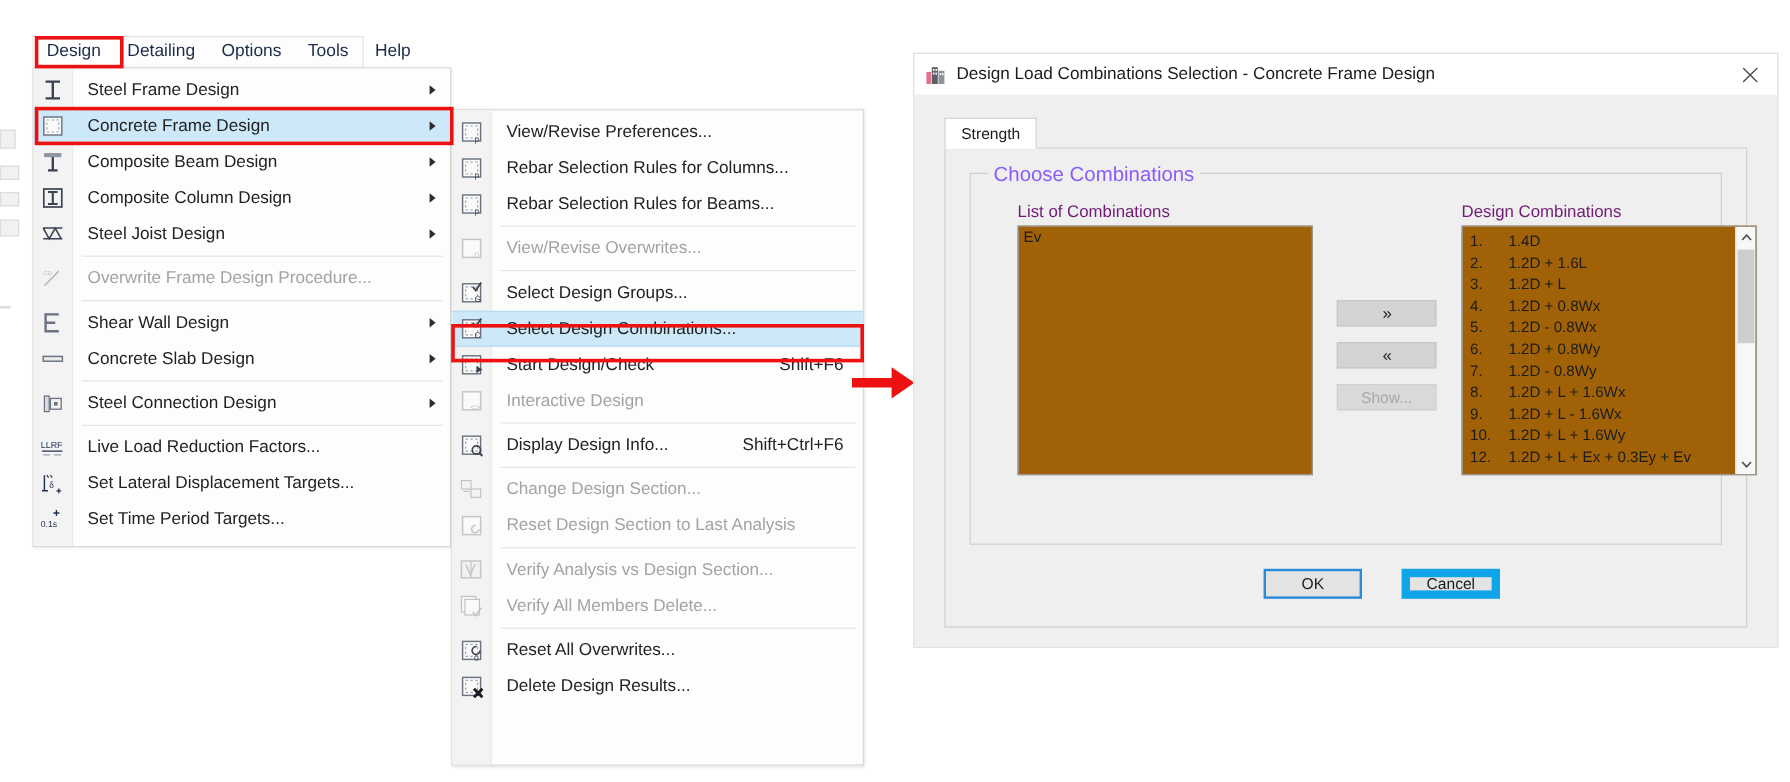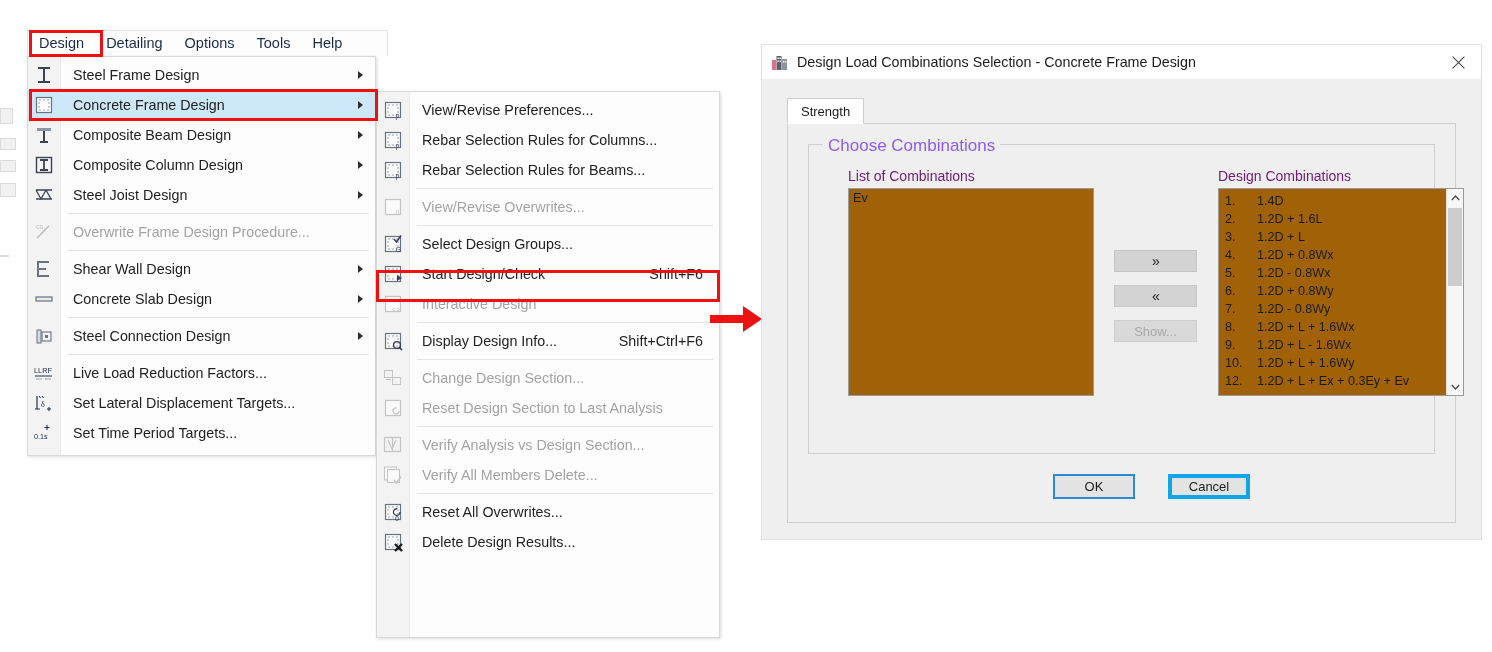--- a/index.html
+++ b/index.html
@@ -10,21 +10,21 @@
     font-family: "Liberation Sans", sans-serif;
     overflow: hidden;
   }
   #root { position: relative; width: 1492px; height: 652px; }
 
   
   .sliver { position: absolute; background: #f1f1f1; border: 1px solid #dcdcdc; }
 
   
   .menubar {
-    position: absolute; left: 27px; top: 30px; width: 361px; height: 26px;
+    position: absolute; left: 27px; top: 30px; width: 276px; height: 26px;
     background: #fdfdfd; border: 1px solid #e3e3e3; border-bottom: none;
     display: flex; align-items: center;
   }
   .menubar-item {
     font-size: 14.5px; color: #1c2b4a; padding: 2px 11px 3px 11px;
     line-height: 20px; white-space: nowrap;
   }
   .menubar-item.active {
     background: #ffffff;
     box-shadow: inset 0 0 0 1px #ffffff;
@@ -136,21 +136,21 @@
   .sb-thumb { position: absolute; left: 1px; right: 1px; background: #cdcdcd; }
 
   
   .btn {
     position: absolute; background: #d3d3d3; border: 1px solid #c6c6c6;
     display: flex; align-items: center; justify-content: center;
     font-size: 13px; color: #1b1b1b;
   }
   .btn.disabled { color: #a8a8a8; background: #d9d9d9; border-color: #cfcfcf; }
   .btn.win {
-    background: #e3e3e3; border: 4px solid #0ea5e9;
+    background: #e3e3e3; border: 7px solid #0ea5e9;
   }
   .btn.focus { border: 2px solid #2a8ada; }
 
   .chev { font-size: 14px; letter-spacing: -1px; }
 </style>
 </head>
 <body>
 
 <div id="root">
 
@@ -341,20 +341,31 @@
         <div class="menu-item">
           <span class="icon-slot">
             <svg width="20" height="20" viewBox="0 0 20 20">
               <rect x="2.5" y="2.5" width="15" height="15" fill="#fafafa" stroke="#6b7380" stroke-width="1.2"></rect>
               <rect x="5" y="5" width="10" height="10" fill="none" stroke="#9aa3ae" stroke-width="1" stroke-dasharray="2 2"></rect>
               <path d="M11,5 l2.5,3 L18,1.5" stroke="#3b4252" stroke-width="1.5" fill="none"></path>
               <text x="12.5" y="18" font-size="7" fill="#3b4252" font-family="sans-serif">G</text>
             </svg>
           </span>
           <span class="menu-label">Select Design Groups...</span>
+        </div>
+        <div class="menu-item selected">
+          <span class="icon-slot">
+            <svg width="20" height="20" viewBox="0 0 20 20">
+              <rect x="2.5" y="2.5" width="15" height="15" fill="#fafafa" stroke="#6b7380" stroke-width="1.2"></rect>
+              <rect x="5" y="5" width="10" height="10" fill="none" stroke="#9aa3ae" stroke-width="1" stroke-dasharray="2 2"></rect>
+              <path d="M11,5 l2.5,3 L18,1.5" stroke="#3b4252" stroke-width="1.5" fill="none"></path>
+              <text x="12.5" y="18" font-size="7" fill="#3b4252" font-family="sans-serif">C</text>
+            </svg>
+          </span>
+          <span class="menu-label">Select Design Combinations...</span>
         </div>
         <div class="menu-item">
           <span class="icon-slot">
             <svg width="20" height="20" viewBox="0 0 20 20">
               <rect x="2.5" y="2.5" width="15" height="15" fill="#fafafa" stroke="#6b7380" stroke-width="1.2"></rect>
               <rect x="5" y="5" width="10" height="10" fill="none" stroke="#9aa3ae" stroke-width="1" stroke-dasharray="2 2"></rect>
               <path d="M14,11 L19,14 L14,17 Z" fill="#3b4252"></path>
             </svg>
           </span>
           <span class="menu-label">Start Design/Check</span>

